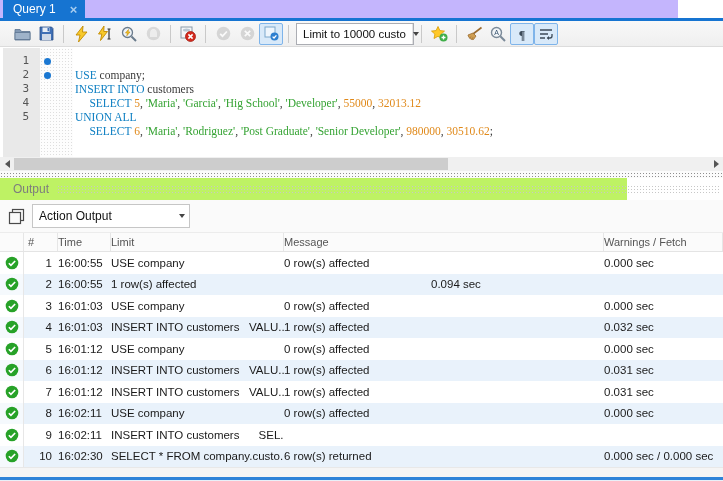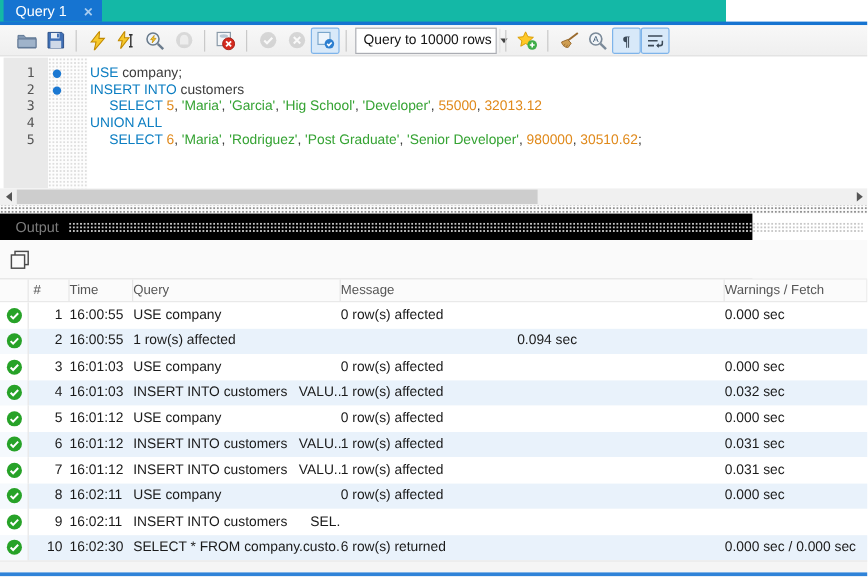--- a/index.html
+++ b/index.html
@@ -1,20 +1,20 @@
 <!DOCTYPE html>
 <html><head>
 <meta charset="utf-8">
 <style>
   html,body{margin:0;padding:0;background:#fff;}
   .window{position:relative;width:723px;height:481px;background:#fff;overflow:hidden;
           font-family:"Liberation Sans",sans-serif;-webkit-font-smoothing:antialiased;}
 
   
-  .tabbar{position:absolute;left:0;top:0;width:605px;height:20px;background:#14b8a6;}
+  .tabbar{position:absolute;left:0;top:0;width:678px;height:20px;background:#c4b5fd;}
   .tabbar .underline{position:absolute;left:0;top:18px;width:723px;height:3px;background:#1674d1;}
   .tab{position:absolute;left:3px;top:0;height:18px;background:#1674d1;color:#fff;
        display:flex;align-items:center;padding:0 8px 0 10px;font-size:12px;gap:14px;cursor:default;}
   .tab-close{color:#a8cdf0;font-size:13px;line-height:13px;font-weight:bold;}
 
   
   .toolbar{position:absolute;left:0;top:21px;width:723px;height:26px;background:linear-gradient(#f8f8f8,#efefef);
            border-bottom:1px solid #dcdcdc;display:flex;align-items:center;padding-left:10px;box-sizing:border-box;}
   .tbtn{width:24px;height:22px;display:flex;align-items:center;justify-content:center;flex:0 0 auto;}
   .tbtn svg{display:block;}
@@ -32,39 +32,39 @@
   .editor{position:absolute;left:0;top:48px;width:723px;height:109px;background:#fff;}
   .gutter-bg{position:absolute;left:3px;top:0;width:37px;height:109px;background:#e9e9e9;}
   .margin-bg{position:absolute;left:40px;top:0;width:33px;height:109px;background:#fdfdfd;
              background-image:radial-gradient(circle,#dedede 0.8px,transparent 0.9px);background-size:3px 3px;}
   .code-lines{position:absolute;left:0;top:6px;width:723px;}
   .eline{position:relative;height:14px;}
   .lnum{position:absolute;left:3px;top:0;width:31px;text-align:right;padding-right:5px;box-sizing:border-box;
         font-family:"DejaVu Sans Mono",monospace;font-size:11px;line-height:14px;color:#555;}
   .lmark{position:absolute;left:44px;top:3.5px;width:7px;height:7px;border-radius:50%;}
   .lmark.on{background:#1b78d2;}
-  .ltext{position:absolute;left:75px;top:0;white-space:pre;
-         font-family:Liberation Sans, sans-serif;font-size:11.5px;line-height:14px;color:#3b3b3b;}
+  .ltext{position:absolute;left:75px;top:14px;white-space:pre;
+         font-family:Liberation Serif, serif;font-size:11.5px;line-height:14px;color:#3b3b3b;}
   .tok-k{color:#0c7ec2;} .tok-s{color:#35a333;margin-top:28px;} .tok-n{color:#e0891a;} .tok-p{color:#3b3b3b;}
   .watermark{position:absolute;left:361px;top:136px;font-size:16px;font-weight:bold;color:#7b0a0a;letter-spacing:0.2px;}
 
   
   .hscroll{position:absolute;left:0;top:157px;width:723px;height:14px;background:#f0f0f0;}
   .hs-arrow{position:absolute;top:0;width:14px;height:14px;display:flex;align-items:center;justify-content:center;}
   .hs-left{left:0;} .hs-right{right:0;}
   .tri-l{width:0;height:0;border-top:4px solid transparent;border-bottom:4px solid transparent;border-right:5px solid #555;}
   .tri-r{width:0;height:0;border-top:4px solid transparent;border-bottom:4px solid transparent;border-left:5px solid #555;}
   .hs-thumb{position:absolute;left:14px;top:1px;width:434px;height:12px;background:#cdcdcd;}
 
   
   .splitter{position:absolute;left:0;top:171px;width:723px;height:7px;background:#fbfbfb;
             background-image:radial-gradient(circle,#8f8f8f 0.7px,transparent 0.9px);background-size:3px 3px;background-position:0 1px;}
 
   
-  .output-panel{position:absolute;left:0;top:178px;width:627px;height:303px;background:#000000;}
+  .output-panel{position:absolute;left:0;top:178px;width:627px;height:303px;background:#bef264;}
   .output-header{position:absolute;left:0;top:2px;width:723px;height:18px;display:flex;align-items:center;padding-left:13px;box-sizing:border-box;gap:8px;}
   .output-title{font-size:12px;color:#7d7d7d;flex:0 0 auto;}
   .output-dots{flex:1;height:9px;margin-right:4px;
                background-image:radial-gradient(circle,#c7c7c7 0.8px,transparent 0.9px);background-size:3px 3px;}
   .action-bar{position:absolute;left:0;top:22px;width:723px;height:32px;background:#fafafa;display:flex;align-items:center;padding-left:8px;box-sizing:border-box;gap:7px;}
   .combo-view{width:156px;height:22px;border-color:#c6c6c6;font-size:12px;}
 
   
   .grid{position:absolute;left:0;top:54px;width:723px;height:249px;background:#fff;}
   .ghead{display:flex;height:18px;background:#fbfbfb;border-bottom:1px solid #e4e4e4;border-top:1px solid #ececec;
@@ -162,21 +162,21 @@
     </div>
     <div class="tbtn pressed" title="Toggle autocommit">
       <svg width="15" height="15" viewBox="0 0 15 15">
           <rect x="1" y="1" width="10" height="10" fill="#eef5fc" stroke="#7ba7cc" stroke-width="1"></rect>
           <circle cx="10.5" cy="10.5" r="4" fill="#2d7fd0"></circle>
           <path d="M8.6 10.6l1.4 1.4 2.4-2.6" stroke="#fff" stroke-width="1.3" fill="none"></path>
         </svg>
     </div>
     <div class="tsep"></div>
     <div class="combo combo-limit">
-      <span class="combo-label">Query to 10000 rows</span>
+      <span class="combo-label">Limit to 10000 custo</span>
       <span class="combo-arrow">
           <span class="arrow-down"></span>
         </span>
     </div>
     <div class="tsep"></div>
     <div class="tbtn" title="Save current statement to snippet list">
       <svg width="17" height="16" viewBox="0 0 17 16">
           <path d="M7 0.5l1.9 4.1 4.6.5-3.4 3 .9 4.4L7 10.3 3 12.5l.9-4.4-3.4-3 4.6-.5z" fill="#ffc928" stroke="#d89b00" stroke-width="0.8"></path>
           <circle cx="12.5" cy="11.5" r="4" fill="#3fae49"></circle>
           <path d="M12.5 9.5v4M10.5 11.5h4" stroke="#fff" stroke-width="1.3"></path>
@@ -265,28 +265,34 @@
       <span class="output-title">Output</span>
       <span class="output-dots"></span>
     </div>
     <div class="action-bar">
       <span style="display:flex;">
         <svg width="17" height="17" viewBox="0 0 17 17">
             <rect x="4.5" y="1.5" width="11" height="11" fill="none" stroke="#4a4a4a" stroke-width="1.2"></rect>
             <rect x="1.5" y="4.5" width="11" height="11" fill="#fafafa" stroke="#4a4a4a" stroke-width="1.2"></rect>
           </svg>
       </span>
+      <div class="combo combo-view">
+        <span class="combo-label">Action Output</span>
+        <span class="combo-arrow" style="border-left:none;">
+            <span class="arrow-down"></span>
+          </span>
+      </div>
     </div>
 
     <div class="grid">
       <div class="ghead">
         <div class="c-status"></div>
         <div class="c-num">#</div>
         <div class="c-time">Time</div>
-        <div class="c-action">Query</div>
+        <div class="c-action">Limit</div>
         <div class="c-message">Message</div>
         <div class="c-duration">Warnings / Fetch</div>
       </div>
       <div id="rows">
   <div class="trow">
     <div class="c-status">
       <svg class="okicon" viewBox="0 0 16 16">
                 <circle cx="8" cy="8" r="7.2" fill="#27a228"></circle>
                 <path d="M4.4 8.3l2.4 2.4 4.8-5" stroke="#fff" stroke-width="1.9" fill="none"></path>
               </svg>

